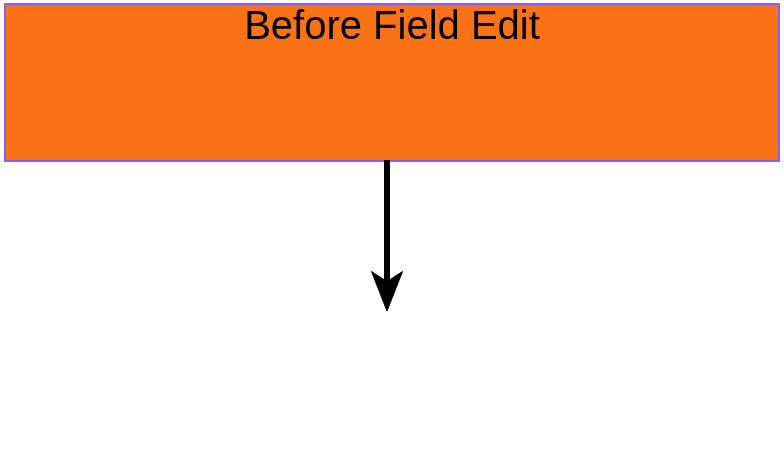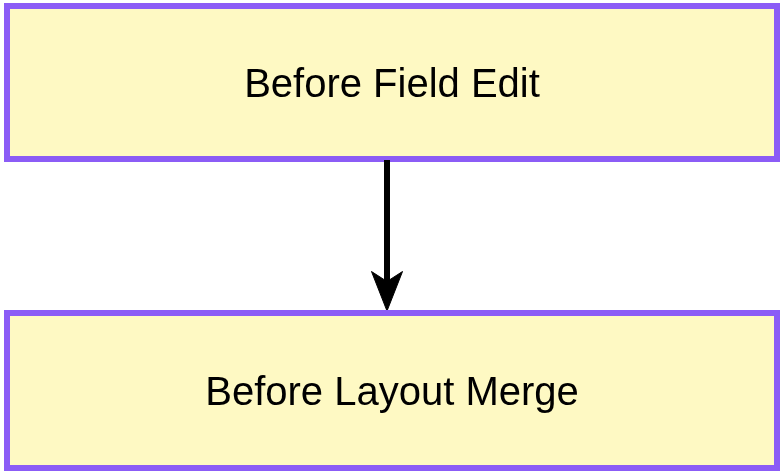--- a/index.html
+++ b/index.html
@@ -14,24 +14,24 @@
   #canvas {
     position: relative;
     width: 784px;
     height: 476px;
     background: #ffffff;
     overflow: hidden;
   }
   .node {
     position: absolute;
     box-sizing: border-box;
-    background: #fef9c3;
-    border: 6px solid #8b5cf6;
+    background: #f97316;
+    border: 2px solid #8b5cf6;
     display: flex;
-    align-items: center;
+    align-items: flex-start;
     justify-content: center;
   }
   .node-label {
     font-family: "Liberation Sans", sans-serif;
     font-size: 40px;
     line-height: 1;
     color: #000000;
     white-space: nowrap;
     letter-spacing: 0px;
   }
@@ -65,17 +65,14 @@
     <span class="node-label">Before Field Edit</span>
   </div>
 
   <svg class="edge-svg" viewBox="0 0 784 476">
     <g>
       <line x1="387" y1="160" x2="387" y2="282" stroke="#000000" stroke-width="6"></line>
       <path d="M 387 311 L 371.5 271.5 L 387 281.5 L 402.5 271.5 Z" fill="#000000" stroke="#000000" stroke-width="1" stroke-linejoin="miter"></path>
     </g>
   </svg>
 
-  <div class="node" id="node-before-layout-merge">
-    <span class="node-label">Before Layout Merge</span>
-  </div>
 
 </div>
 
 </body></html>

